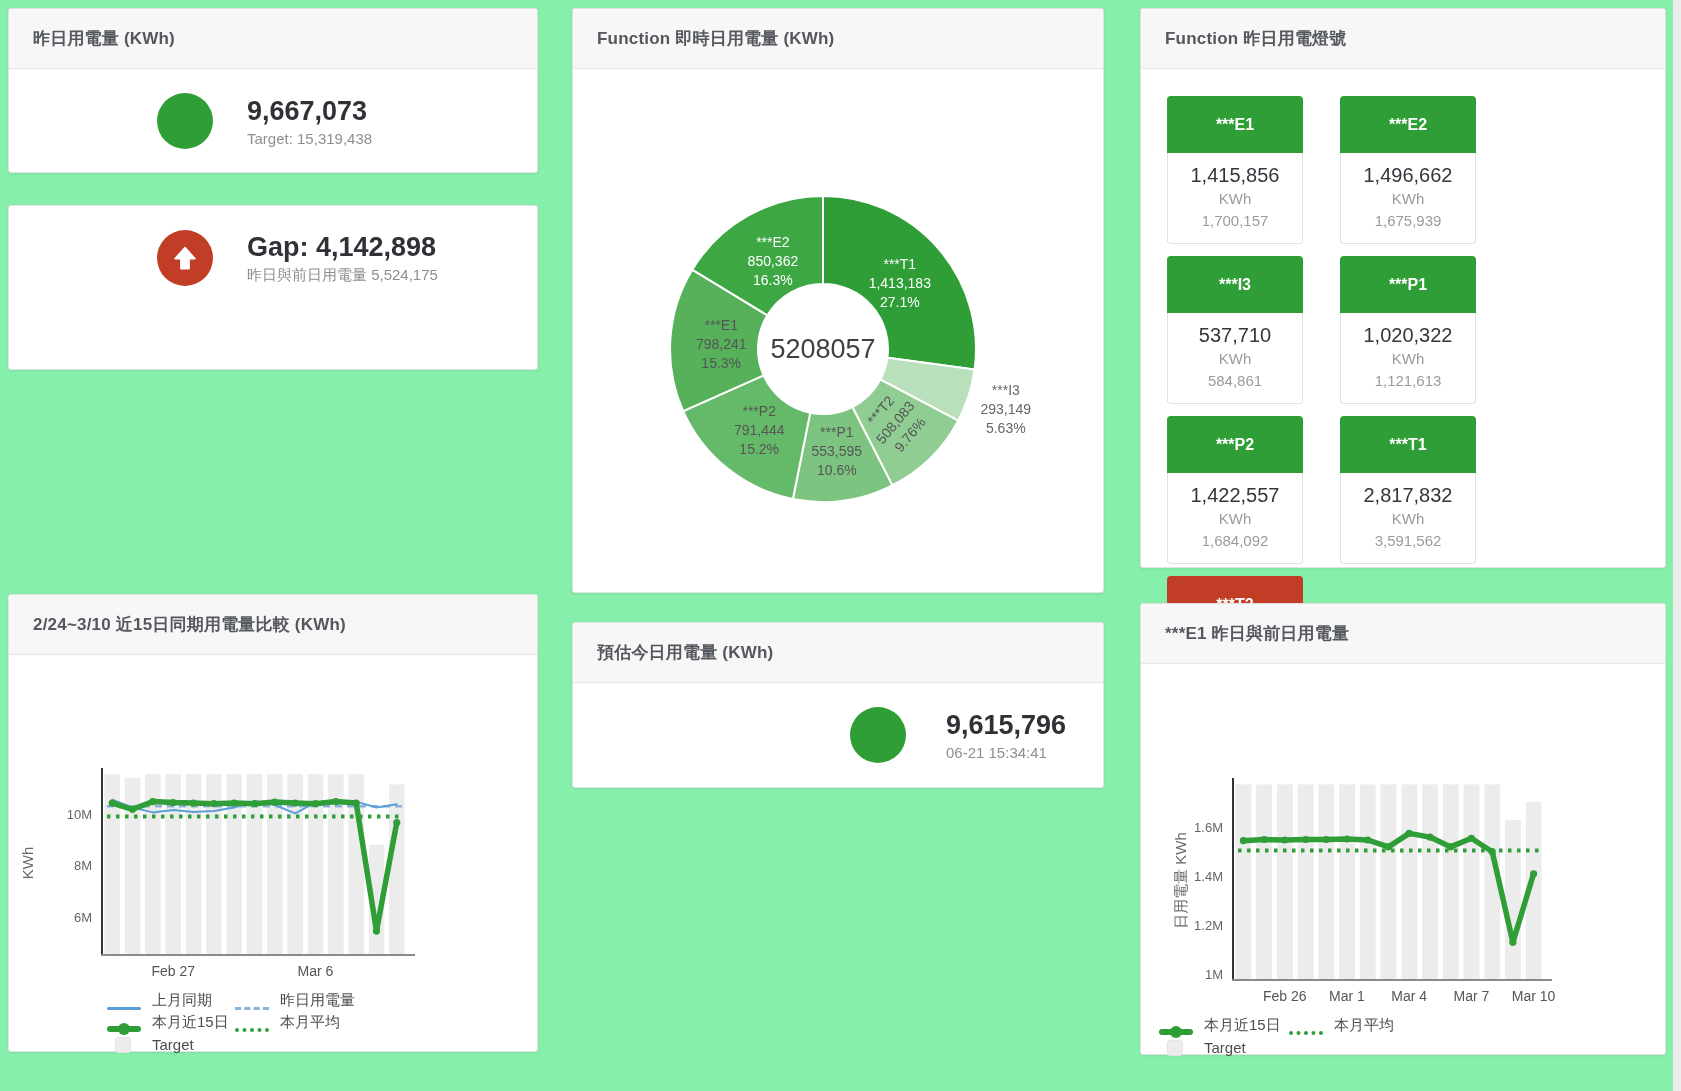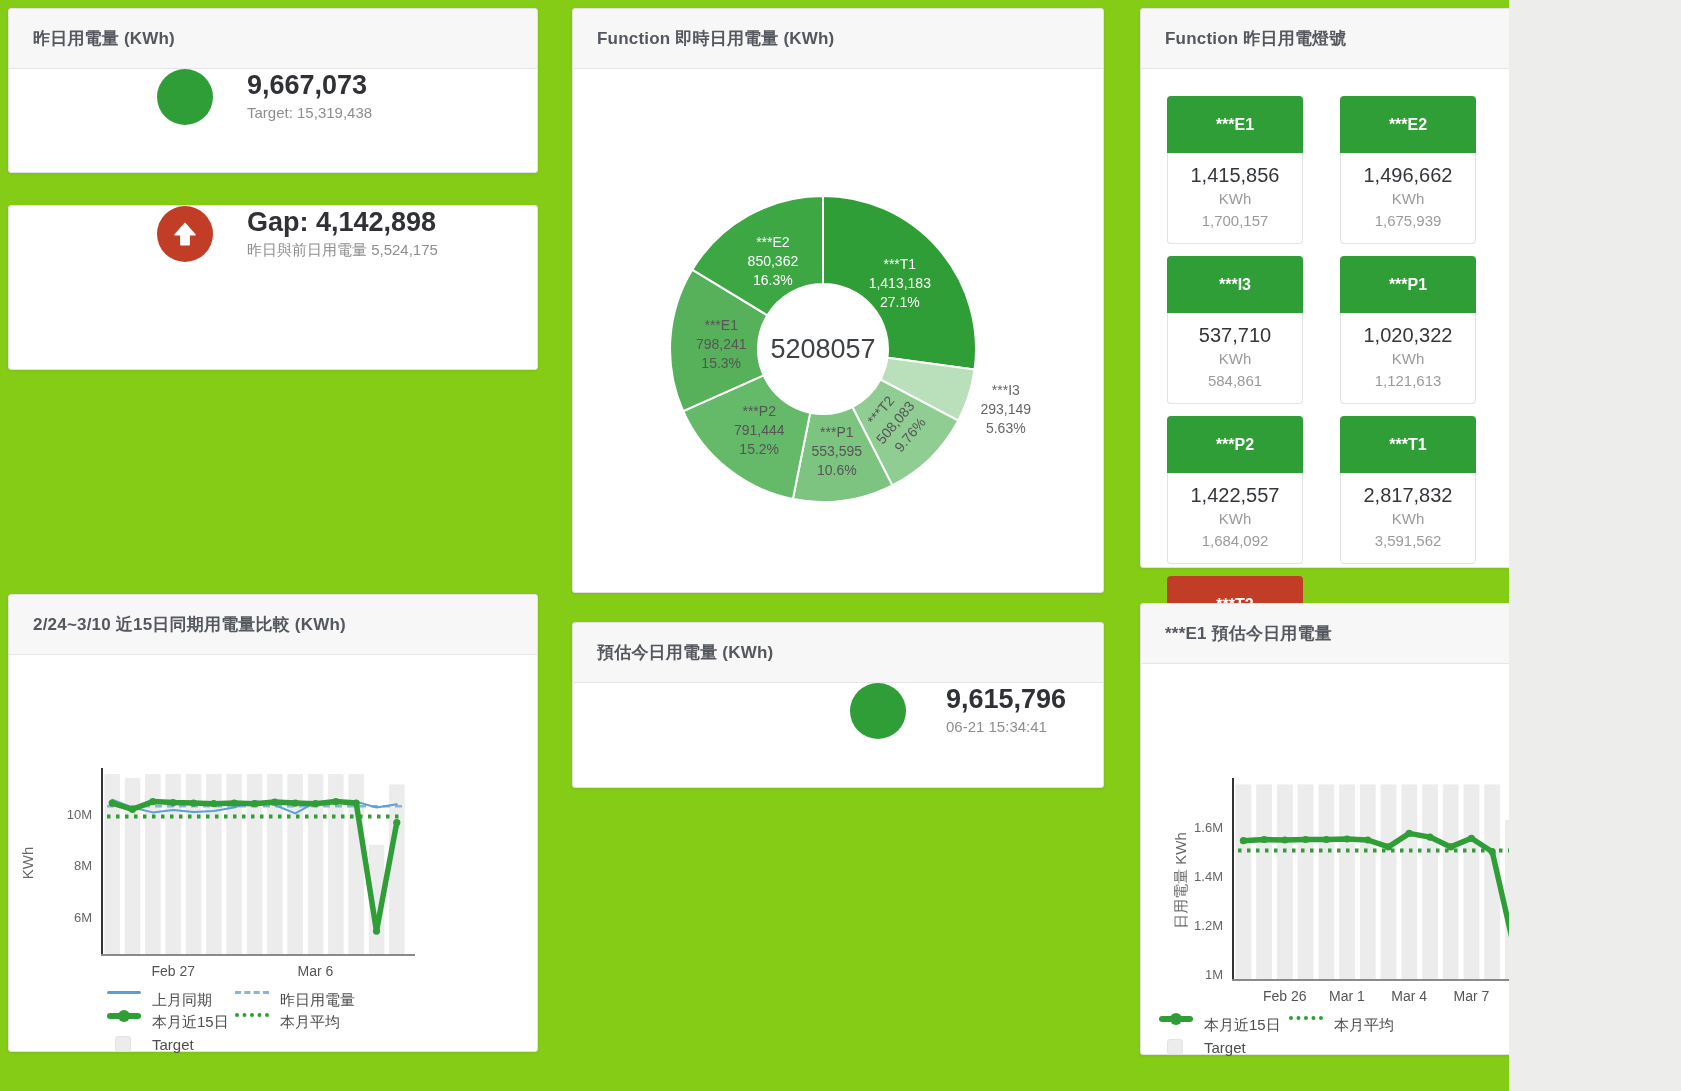--- a/index.html
+++ b/index.html
@@ -1,25 +1,25 @@
 <!DOCTYPE html>
 <html><head>
 <meta charset="utf-8">
 <style>
   html,body{margin:0;padding:0}
   body{font-family:"Liberation Sans","DejaVu Sans",sans-serif;background:#ededec}
-  .page{position:relative;width:1509px;height:1091px;background:#84cc16;overflow:hidden}
+  .page{position:relative;width:1673px;height:1091px;background:#86efac;overflow:hidden}
   .card{position:absolute;background:#fff;border:1px solid #e2e2e2;border-radius:3px;
         box-shadow:0 1px 3px rgba(0,0,0,.07);box-sizing:border-box}
   .card-header{height:60px;background:#f7f7f7;border-bottom:1px solid #e6e6e6;display:flex;
         align-items:center;padding:0 24px;border-radius:3px 3px 0 0;box-sizing:border-box}
   .card-title{font-size:17px;font-weight:700;color:#54575e;letter-spacing:.2px;white-space:nowrap}
   .card-body{position:relative}
   
-  .stat-row{display:flex;height:103px;padding-left:148px;gap:34px}
+  .stat-row{display:flex;align-items:center;height:103px;padding-left:148px;gap:34px}
   .stat-row.offset{padding-left:277px;gap:40px}
   .status-circle{width:56px;height:56px;border-radius:50%;flex:0 0 56px;display:flex;
         align-items:center;justify-content:center}
   .c-green{background:#2f9e36}
   .c-red{background:#c23d26}
   .stat-value{font-size:27px;font-weight:700;color:#2f3136;line-height:32px;white-space:nowrap}
   .stat-sub{font-size:15px;color:#8e8e8e;margin-top:3px;white-space:nowrap}
   
   .tiles{padding:27px 20px 0 26px;display:flex;flex-wrap:wrap;column-gap:37px;row-gap:12px}
   .tile{width:136px;border-radius:4px;box-sizing:border-box}
@@ -33,21 +33,21 @@
   
   svg{display:block}
   .tick{font-size:13px;fill:#666}
   .xtick{font-size:14px;fill:#555}
   .ylab{font-size:15px;fill:#666}
   .donut-label{font-size:14px}
   .donut-center{font-size:27px;fill:#3e4145;font-weight:400}
   
   .legend{margin-top:9px}
   .legend-row{display:flex;margin-bottom:1px;height:21px;align-items:center}
-  .legend-item{display:inline-flex;align-items:flex-start;font-size:15px;color:#4e4e4e}
+  .legend-item{display:inline-flex;align-items:flex-end;font-size:15px;color:#4e4e4e}
   .sw{display:inline-block;vertical-align:middle;margin-right:11px;box-sizing:border-box}
   .sw-blue-line{width:34px;height:3px;background:#5b9fd8;border-radius:2px}
   .sw-blue-dash{width:34px;height:0;border-top:3px dashed #8ab3dc}
   .sw-green-thick{width:34px;height:6px;background:#2f9e36;border-radius:3px;position:relative}
   .sw-green-thick:after{content:"";position:absolute;left:11px;top:-3px;width:12px;height:12px;
         border-radius:50%;background:#2f9e36}
   .sw-green-dot{width:34px;height:0;border-top:4px dotted #2f9e36}
   .sw-gray-box{width:16px;height:16px;background:#ececec;border:1px solid #e3e3e3;border-radius:3px;
         margin-left:8px;margin-right:21px}
 </style>
@@ -271,21 +271,21 @@
               <div class="tile-unit">KWh</div>
               <div class="tile-target">762,358</div>
             </div>
           </div>
         </div>
     </div>
   </div>
 
   <div class="card" style="left:1140px;top:603px;width:526px;height:452px">
     <div class="card-header">
-      <span class="card-title">***E1 預估今日用電量</span>
+      <span class="card-title">***E1 昨日與前日用電量</span>
     </div>
     <div class="card-body">
       <svg id="e1-svg" width="524" height="342" viewBox="0 0 524 342">
           <rect x="94.5" y="120.4" width="15.8" height="194.6" fill="#ececec"></rect>
           <rect x="115.2" y="120.4" width="15.8" height="194.6" fill="#ececec"></rect>
           <rect x="136.0" y="120.4" width="15.8" height="194.6" fill="#ececec"></rect>
           <rect x="156.7" y="120.4" width="15.8" height="194.6" fill="#ececec"></rect>
           <rect x="177.4" y="120.4" width="15.8" height="194.6" fill="#ececec"></rect>
           <rect x="198.2" y="120.4" width="15.8" height="194.6" fill="#ececec"></rect>
           <rect x="218.9" y="120.4" width="15.8" height="194.6" fill="#ececec"></rect>

